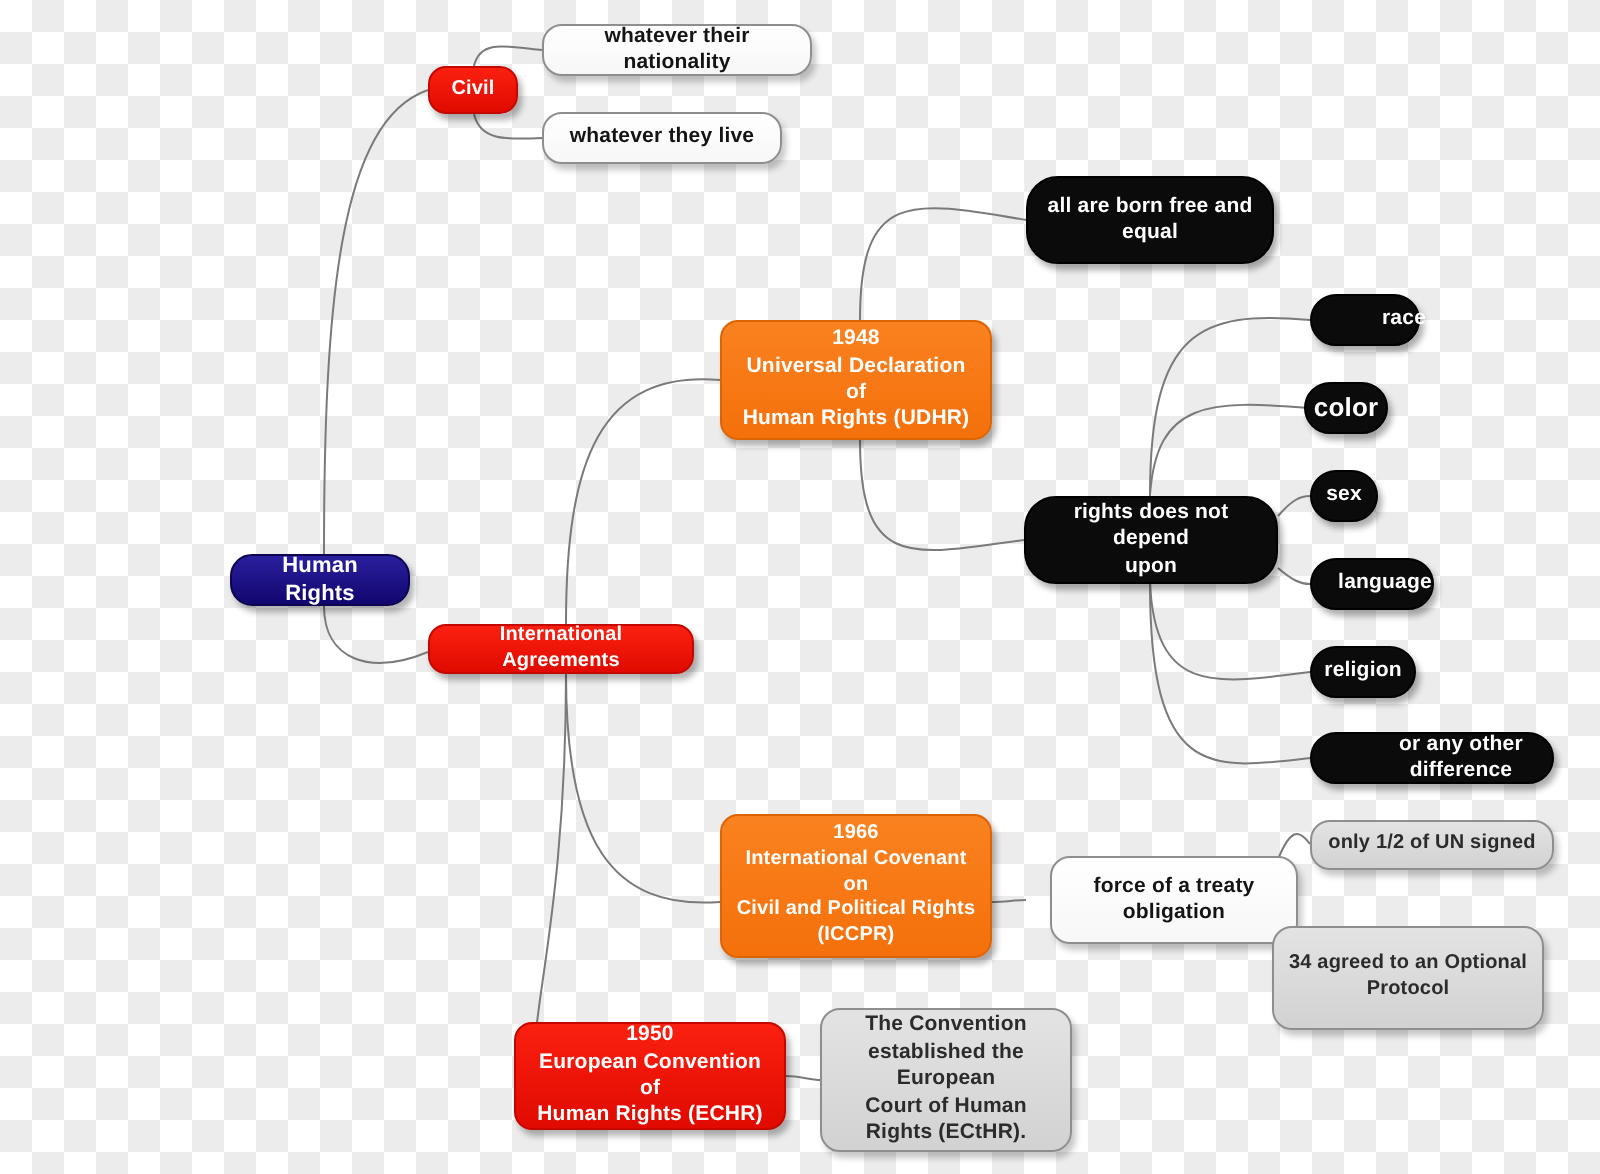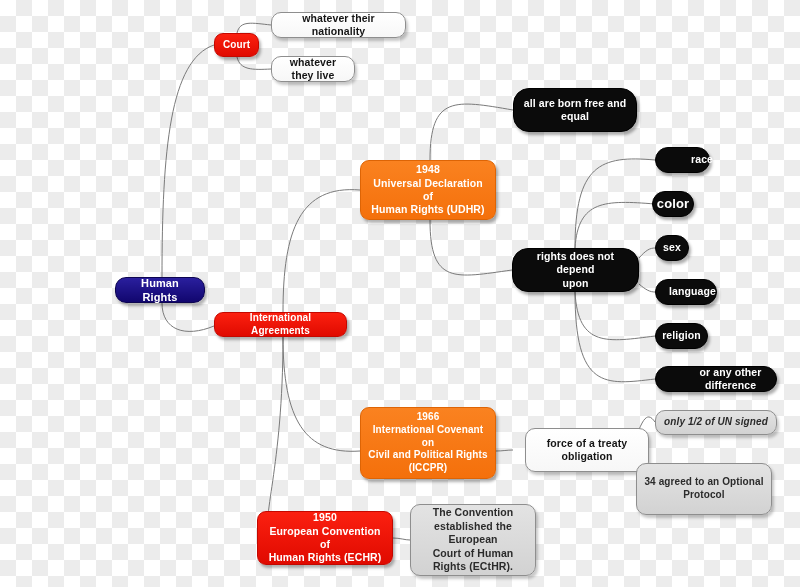--- a/index.html
+++ b/index.html
@@ -93,44 +93,44 @@
       <path d="M 639,258 C 646,250 650,248 655,248" fill="none" stroke="#7a7a7a" stroke-width="1"></path>
       <path d="M 639,284 C 646,290 650,292 655,292" fill="none" stroke="#7a7a7a" stroke-width="1"></path>
       <path d="M 575,292 C 578,348 608,342 655,336" fill="none" stroke="#7a7a7a" stroke-width="1"></path>
       <path d="M 575,292 C 575,390 605,385 655,379" fill="none" stroke="#7a7a7a" stroke-width="1"></path>
       <path d="M 496,451 C 503,451 507,450 513,450" fill="none" stroke="#7a7a7a" stroke-width="1"></path>
       <path d="M 637,435 C 645,412 650,415 655,422" fill="none" stroke="#7a7a7a" stroke-width="1"></path>
       <path d="M 637,462 C 645,470 650,472 655,472" fill="none" stroke="#7a7a7a" stroke-width="1"></path>
       <path d="M 393,538 C 400,538 405,540 410,540" fill="none" stroke="#7a7a7a" stroke-width="1"></path>
     </svg>
 <div class="node v-navy" style="left: 115px; top: 277px; width: 90px; height: 26px; font-size: 11px;">Human Rights</div>
-    <div class="node v-red" style="left: 214px; top: 33px; width: 45px; height: 24px; font-size: 10px;">Court</div>
+    <div class="node v-red" style="left: 214px; top: 33px; width: 45px; height: 24px; font-size: 10px;">Civil</div>
     <div class="node v-white" style="left: 271px; top: 12px; width: 135px; height: 26px; font-size: 10.5px;">whatever their nationality</div>
-    <div class="node v-white" style="left: 271px; top: 56px; width: 84px; height: 26px; font-size: 10.5px;">whatever they live</div>
+    <div class="node v-white" style="left: 271px; top: 56px; width: 120px; height: 26px; font-size: 10.5px;">whatever they live</div>
     <div class="node v-red" style="left: 214px; top: 312px; width: 133px; height: 25px; font-size: 10px;">International Agreements</div>
     <div class="node v-orange" style="left: 360px; top: 160px; width: 136px; height: 60px; font-size: 10.5px;">1948
 Universal Declaration of
 Human Rights (UDHR)</div>
     <div class="node v-black" style="left: 513px; top: 88px; width: 124px; height: 44px; font-size: 10.5px;">all are born free and
 equal</div>
     <div class="node v-black" style="left: 512px; top: 248px; width: 127px; height: 44px; font-size: 10.5px;">rights does not depend
 upon</div>
     <div class="node v-black" style="left: 655px; top: 147px; width: 38px; height: 26px; font-size: 10.5px; padding-left: 46px;">race</div>
     <div class="node v-black" style="left: 652px; top: 191px; width: 42px; height: 26px; font-size: 13px;">color</div>
     <div class="node v-black" style="left: 655px; top: 235px; width: 34px; height: 26px; font-size: 10.5px;">sex</div>
     <div class="node v-black" style="left: 655px; top: 279px; width: 62px; height: 26px; font-size: 10.5px; padding-left: 20px;">language</div>
     <div class="node v-black" style="left: 655px; top: 323px; width: 53px; height: 26px; font-size: 10.5px;">religion</div>
     <div class="node v-black" style="left: 655px; top: 366px; width: 122px; height: 26px; font-size: 10.5px; padding-left: 36px;">or any other difference</div>
     <div class="node v-orange" style="left: 360px; top: 407px; width: 136px; height: 72px; font-size: 10px;">1966
 International Covenant on
 Civil and Political Rights
 (ICCPR)</div>
     <div class="node v-white" style="left: 525px; top: 428px; width: 124px; height: 44px; font-size: 10.5px;">force of a treaty
 obligation</div>
-    <div class="node v-grey" style="left: 655px; top: 410px; width: 122px; height: 25px; font-size: 10px; font-style: italic;">only 1/2 of UN signed</div>
+    <div class="node v-grey" style="left: 655px; top: 410px; width: 122px; height: 25px; font-size: 10px;">only 1/2 of UN signed</div>
     <div class="node v-grey" style="left: 636px; top: 451px; width: 136px; height: 52px; font-size: 10px; margin-top: 12px;">34 agreed to an Optional
 Protocol</div>
     <div class="node v-red" style="left: 257px; top: 511px; width: 136px; height: 54px; font-size: 10.5px;">1950
 European Convention of
 Human Rights (ECHR)</div>
     <div class="node v-grey" style="left: 410px; top: 504px; width: 126px; height: 72px; font-size: 10.5px;">The Convention
 established the European
 Court of Human
 Rights (ECtHR).</div>
   </div>

